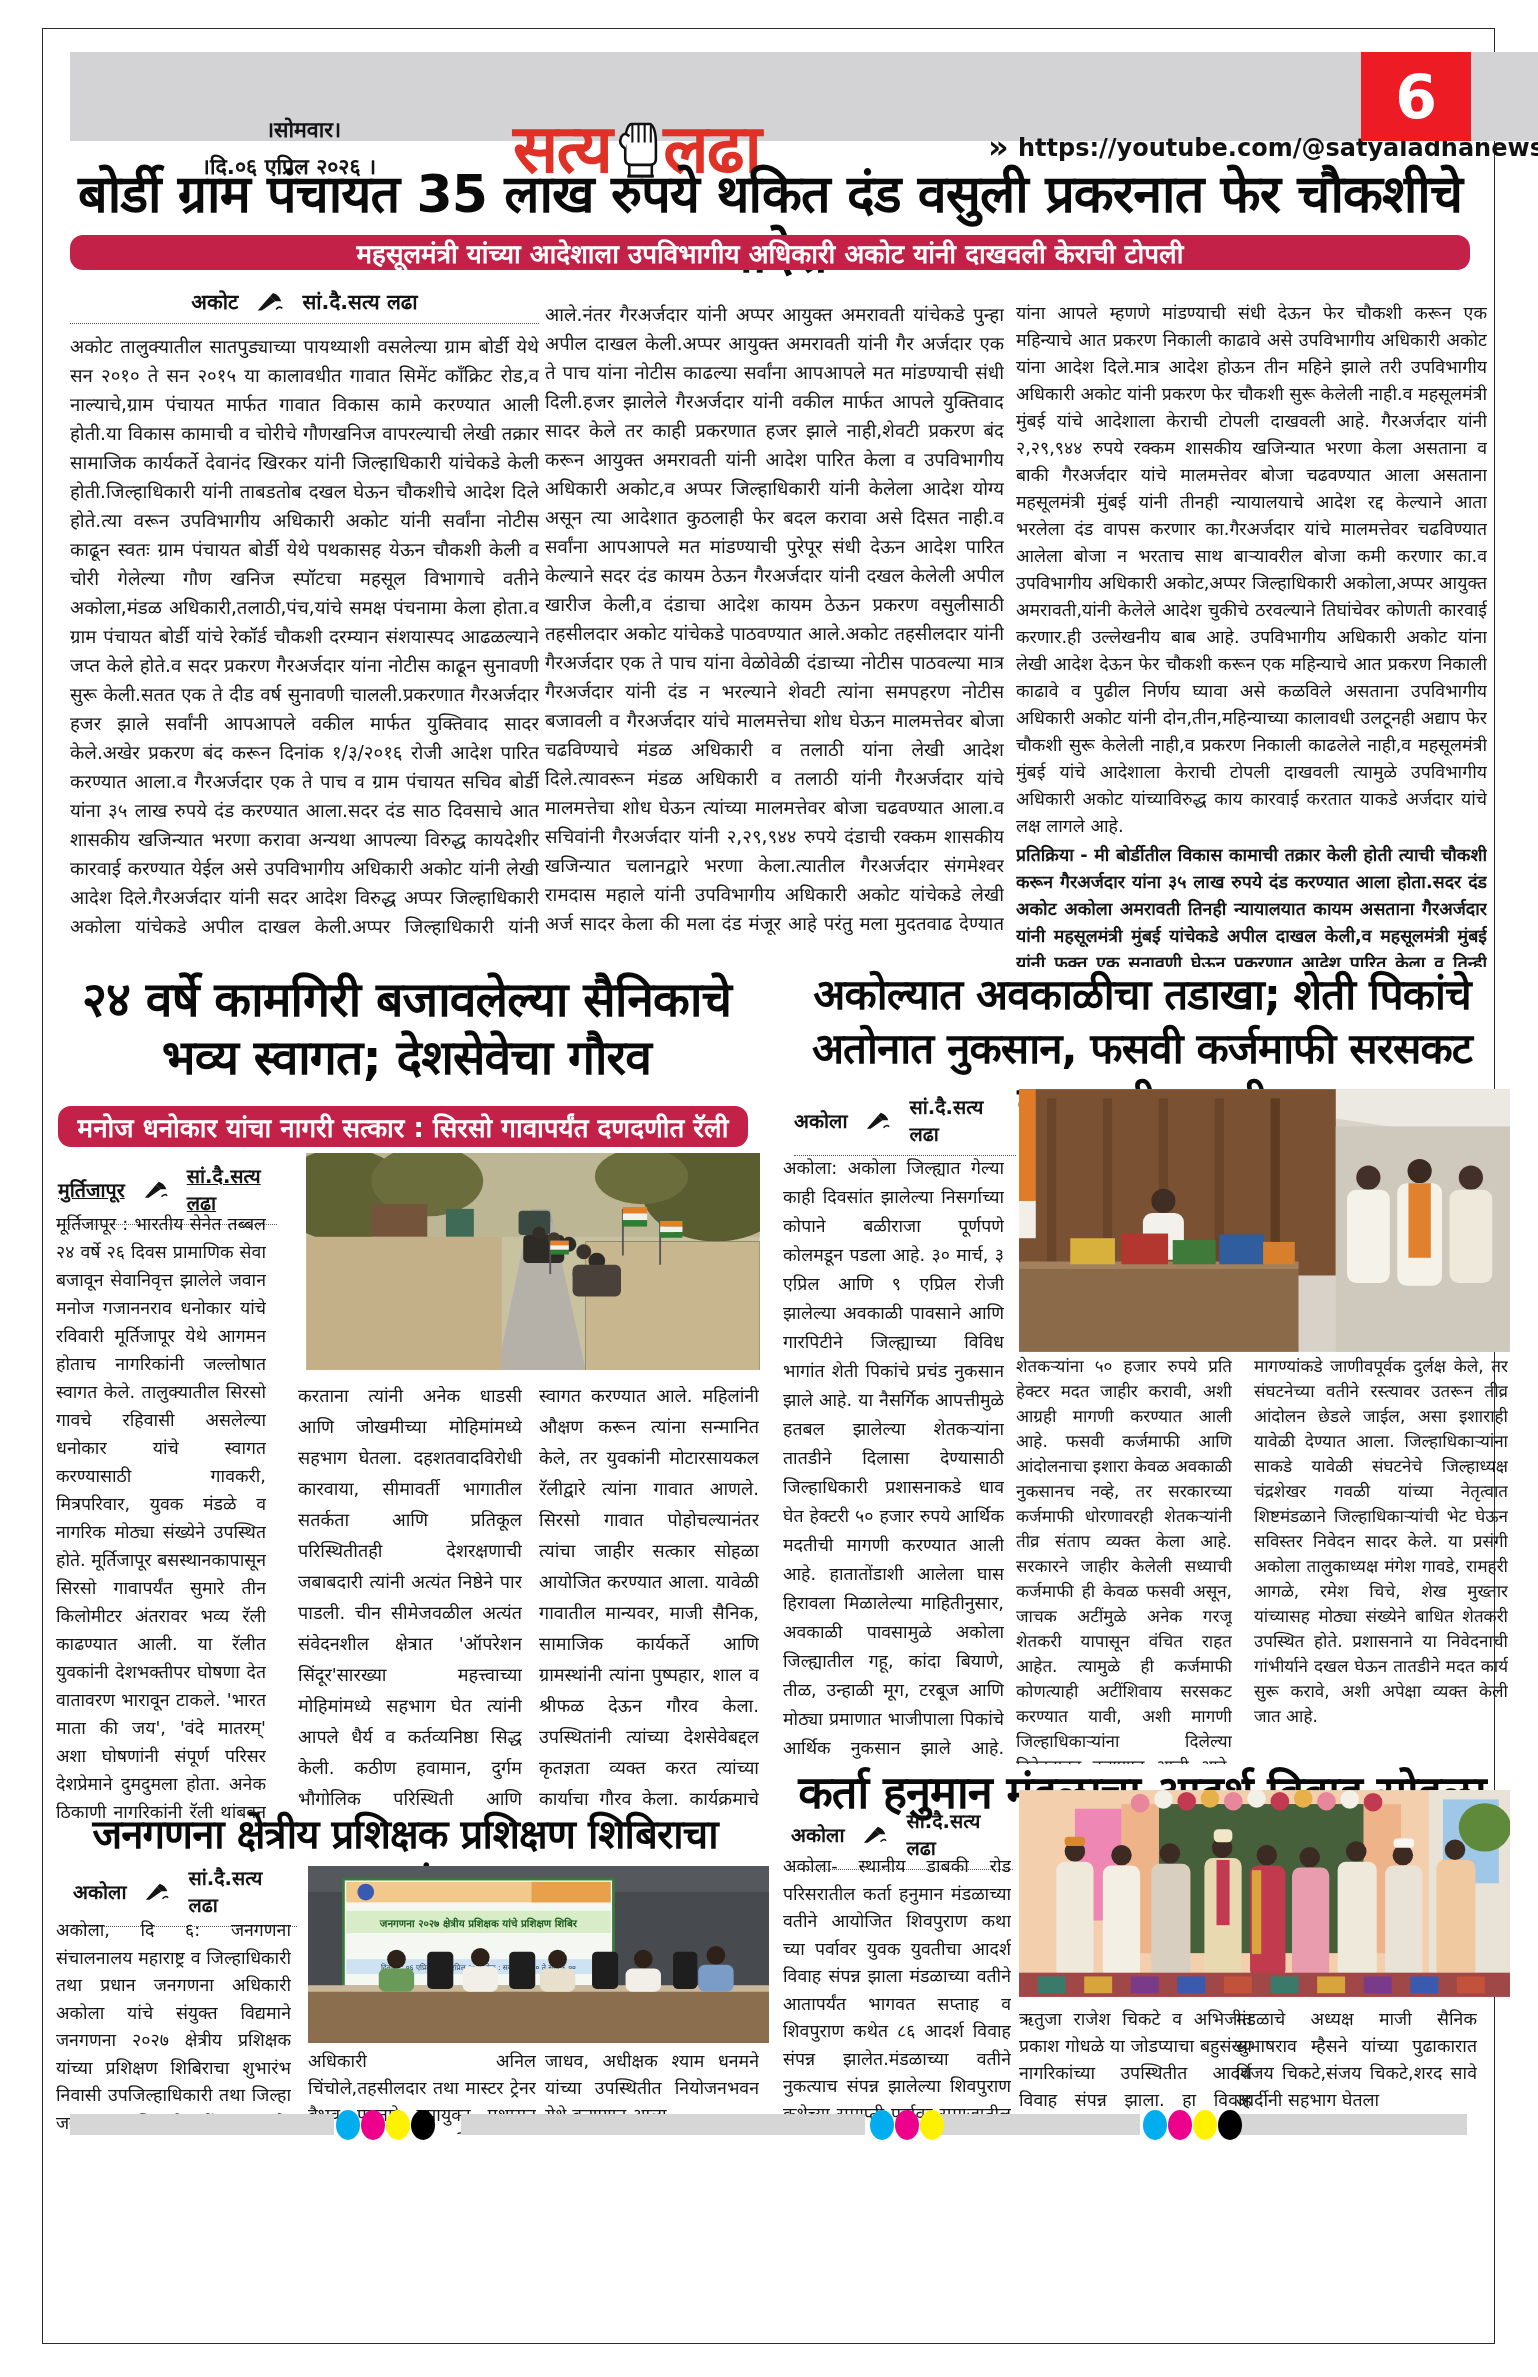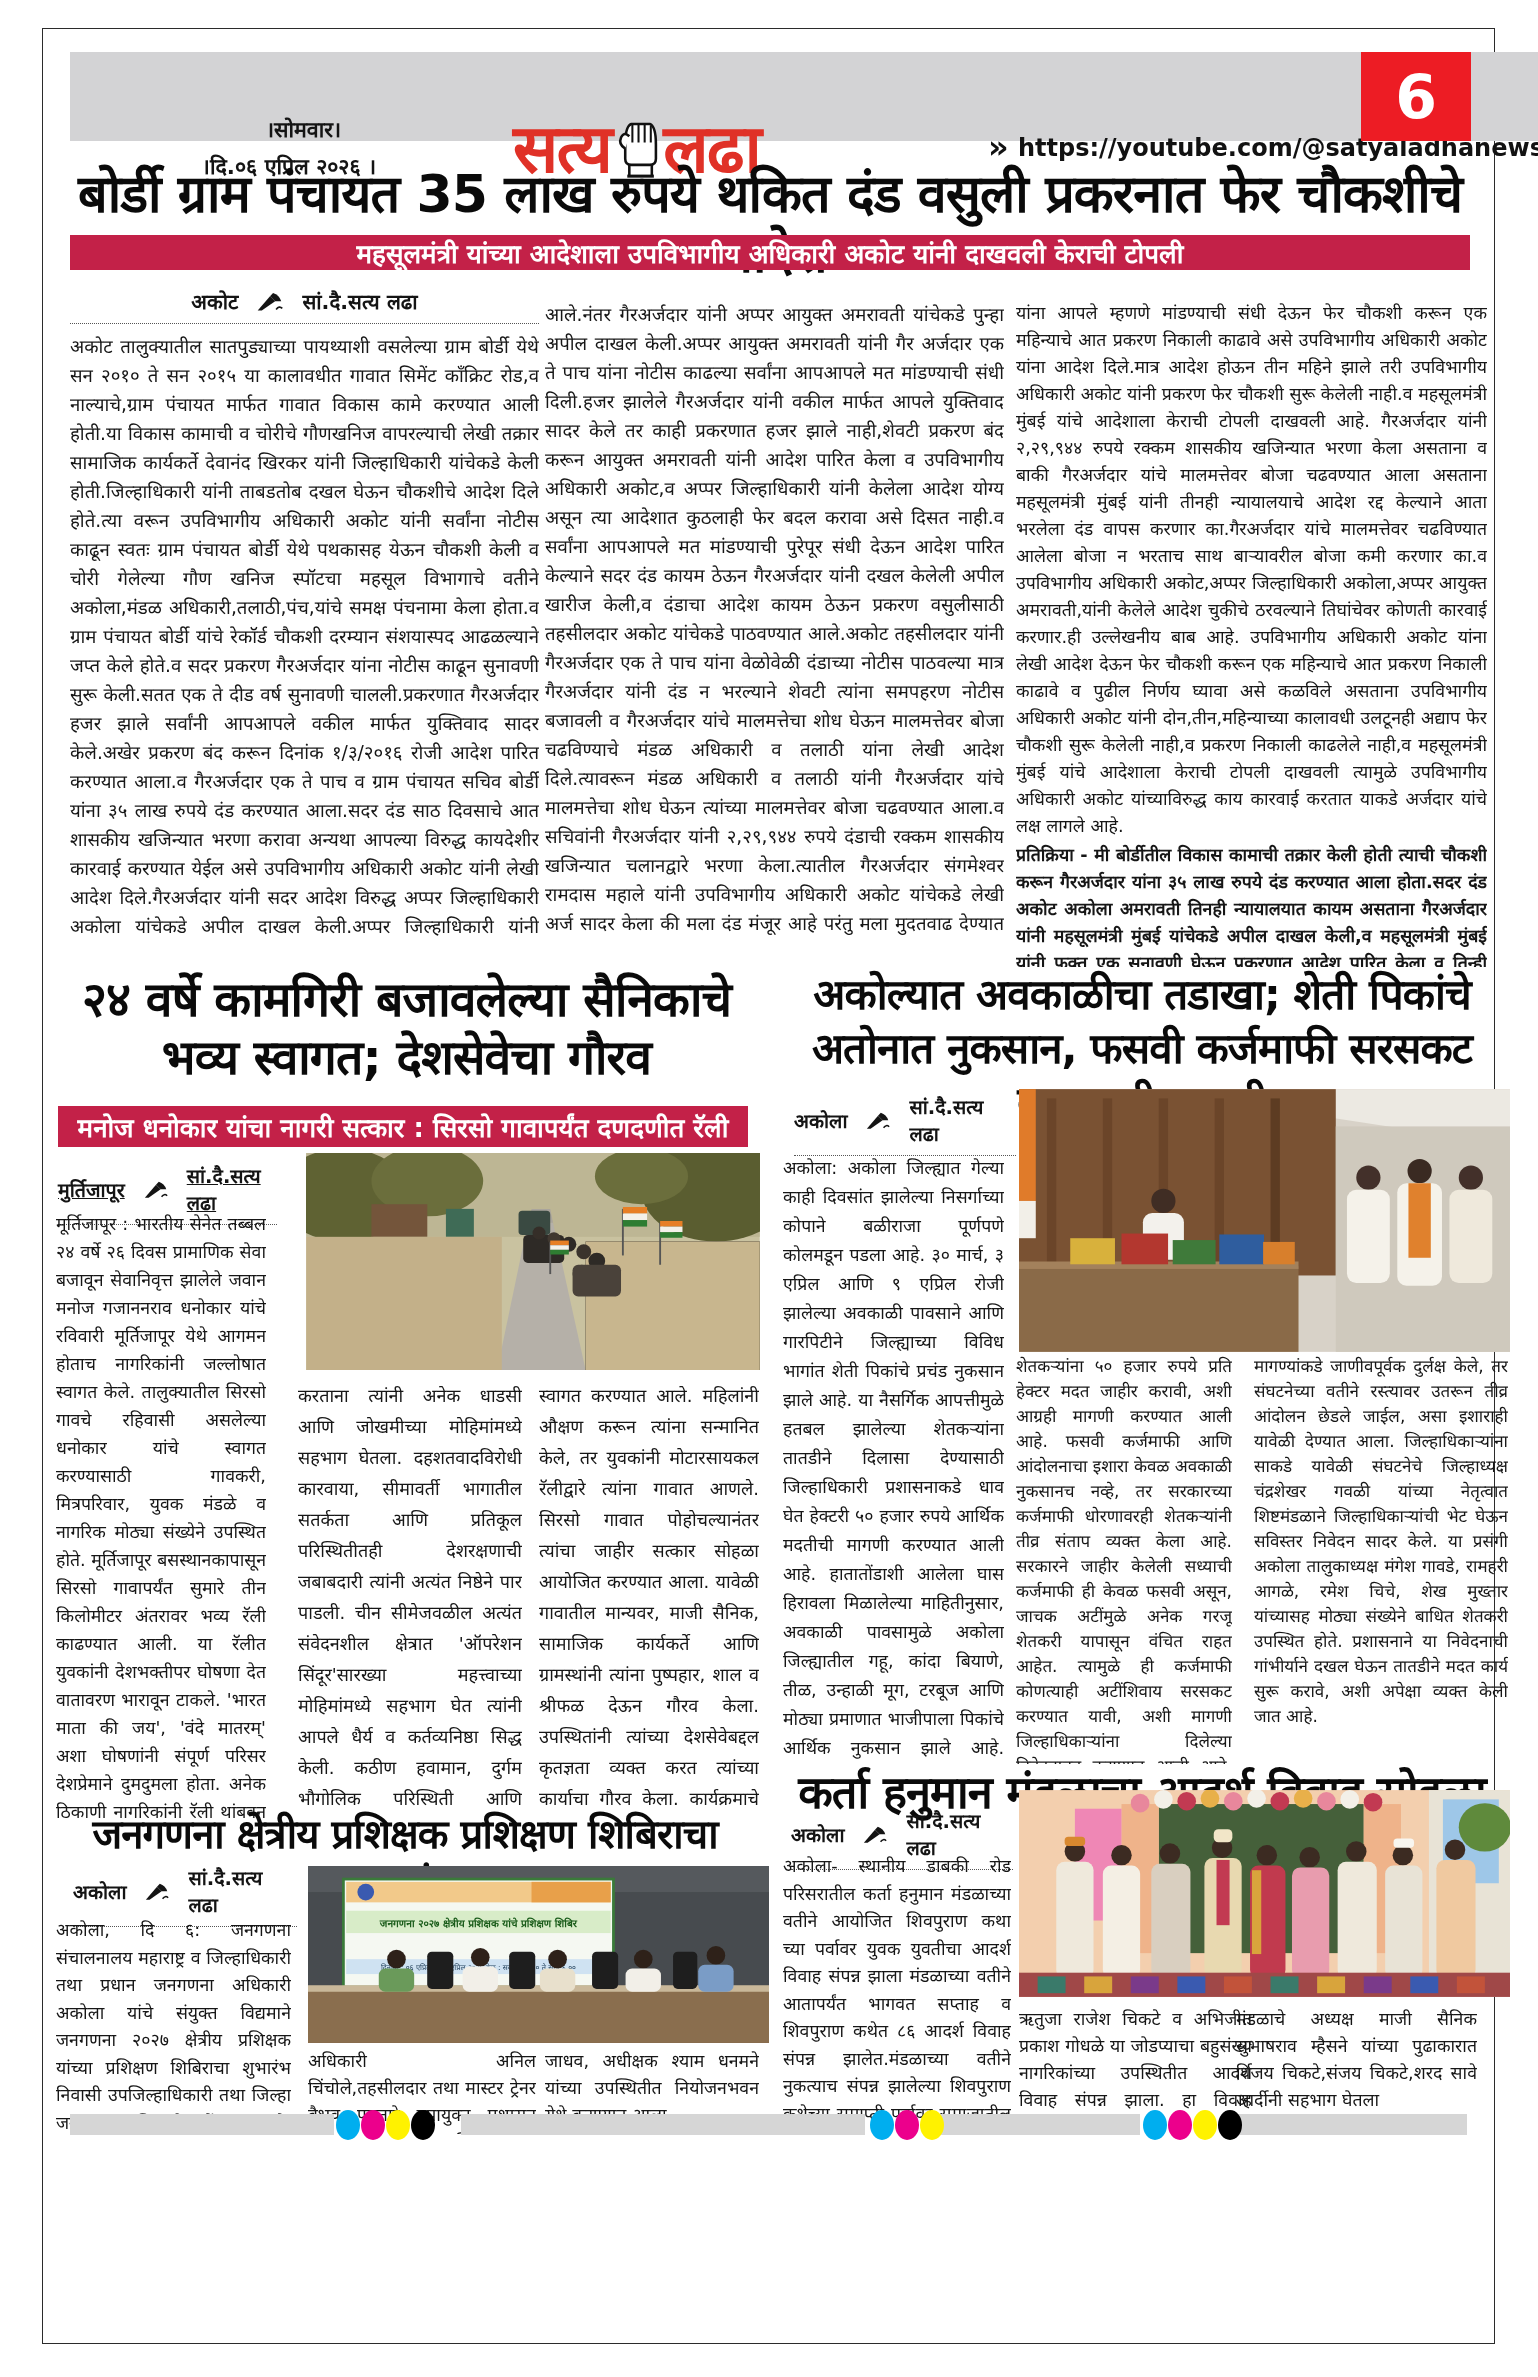--- a/index.html
+++ b/index.html
@@ -11,21 +11,21 @@
   .mh-day{position:absolute;left:131px;top:62px;width:205px;text-align:center;font-size:21.4px;font-weight:bold;}
   .mh-date{position:absolute;left:96px;top:99px;width:246px;text-align:center;font-size:21.4px;font-weight:bold;}
   .mh-logo{position:absolute;left:380px;top:54px;width:373px;height:86px;display:flex;align-items:center;justify-content:center;}
   .mh-logo .word{font-size:67px;font-weight:800;color:#e03127;line-height:1;letter-spacing:-1.9px;}
   .mh-url{position:absolute;left:918px;top:82px;width:438px;font-size:24px;font-weight:bold;color:#121212;display:flex;align-items:center;gap:9.3px;}
   .mh-url .arr{font-size:32px;line-height:0.8;}
   .pagebox{position:absolute;left:1361px;top:52px;width:110px;height:89px;background:#ed1c24;color:#fff;
            display:flex;align-items:center;justify-content:center;font-size:60px;font-weight:800;}
   
   .headline{position:absolute;text-align:center;font-weight:800;color:#0a0a0a;letter-spacing:-0.9px;}
-  .band{position:absolute;background:#c32148;color:#fff;font-weight:bold;display:flex;align-items:center;justify-content:center;}
+  .band{position:absolute;background:#c32148;color:#fff;font-weight:bold;display:flex;align-items:center;justify-content:center;border-radius:13px;}
   
   .byline{position:absolute;display:flex;align-items:center;justify-content:center;gap:18px;
           font-weight:bold;font-size:20.5px;border-bottom:1.9px dotted #555;padding-bottom:7.5px;}
   .byline svg{flex:0 0 auto;}
   
   .col{position:absolute;text-align:justify;overflow:hidden;color:#161616;}
   .lead-col{font-size:18.6px;line-height:29px;}
   .reaction{font-weight:bold;margin-top:1.9px;}
   
   .photo{position:absolute;display:block;}

